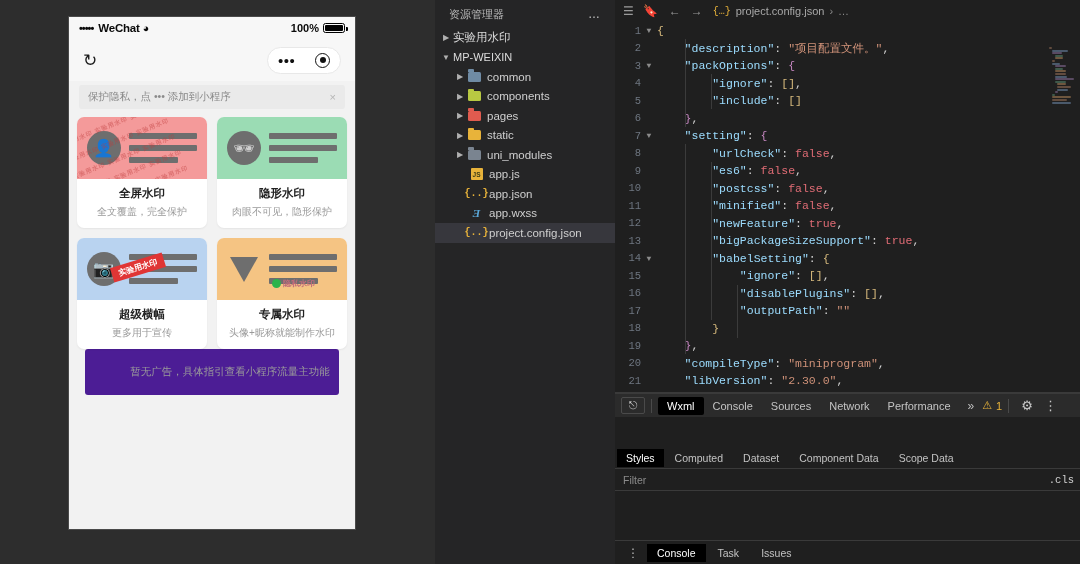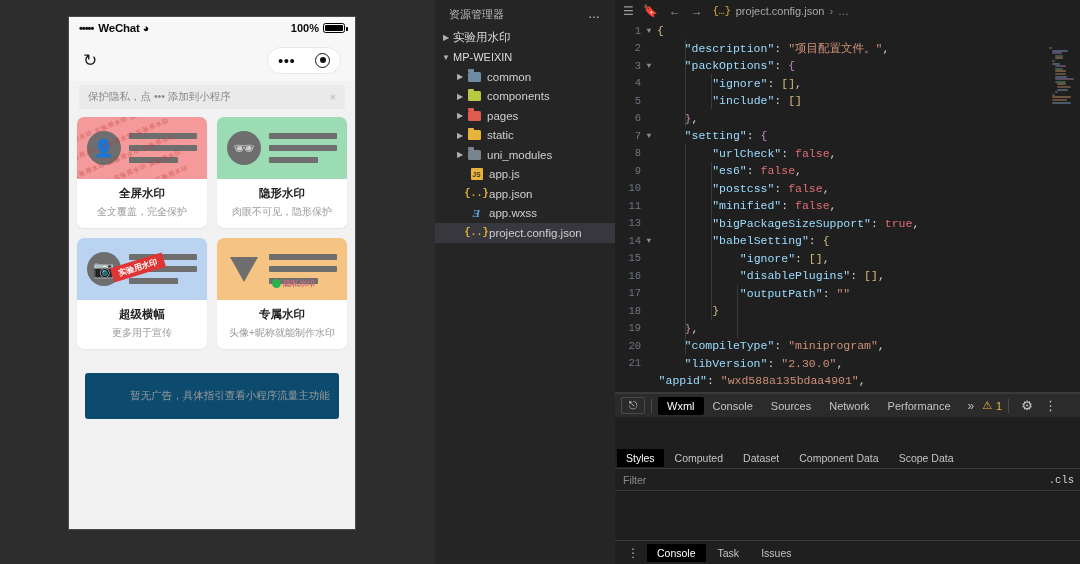--- a/index.html
+++ b/index.html
@@ -79,21 +79,21 @@
   .wechat-badge {
     position: absolute; left: 55px; top: 40px; z-index: 5; display:flex; align-items:center; gap:2px;
   }
   .wechat-badge .dot { width:9px;height:9px;border-radius:50%;background:#2bb34b; }
   .wechat-badge span { font-size: 8px; color: #c06a7a; font-weight: 700; }
   .card-txt { padding: 7px 4px 9px; text-align: center; }
   .card-title { font-size: 11.5px; color: #222; font-weight: 700; }
   .card-sub { font-size: 10px; color: #999; margin-top: 4px; }
 
   .ad-box {
-    margin: 24px 8px 0; height: 46px; background: #0c4a6e; border-radius: 3px;
+    margin: 0 8px 0; height: 46px; background: #4c1d95; border-radius: 3px;
     display: flex; align-items: center; justify-content: center;
     font-size: 10.5px; color: #9a9a9a; padding-left: 36px;
   }
 
   
   .explorer { position: absolute; left: 435px; top: 0; width: 180px; height: 564px; background: #252526; }
   .exp-head { height: 28px; display: flex; align-items: center; padding: 0 14px; color: #b9b9b9; font-size: 11px; }
   .exp-head .dots3 { margin-left: auto; color: #c9c9c9; letter-spacing: 1px; font-size: 12px; }
   .tree-row { height: 19.5px; display: flex; align-items: center; font-size: 11.5px; color: #cfcfcf; padding-left: 4px; cursor: default;}
   .tree-row.selected { background: #37373d; }
@@ -422,20 +422,25 @@
           </div>
           <div class="code-row">
             <span class="ln">10</span>
             <span class="fold"></span>
             <span class="ctext">        <span class="k">"postcss"</span><span class="p">:</span> <span class="cn">false</span><span class="p">,</span></span>
           </div>
           <div class="code-row">
             <span class="ln">11</span>
             <span class="fold"></span>
             <span class="ctext">        <span class="k">"minified"</span><span class="p">:</span> <span class="cn">false</span><span class="p">,</span></span>
+          </div>
+          <div class="code-row">
+            <span class="ln">12</span>
+            <span class="fold"></span>
+            <span class="ctext">        <span class="k">"newFeature"</span><span class="p">:</span> <span class="cn">true</span><span class="p">,</span></span>
           </div>
           <div class="code-row">
             <span class="ln">13</span>
             <span class="fold"></span>
             <span class="ctext">        <span class="k">"bigPackageSizeSupport"</span><span class="p">:</span> <span class="cn">true</span><span class="p">,</span></span>
           </div>
           <div class="code-row">
             <span class="ln">14</span>
             <span class="fold">▼</span>
             <span class="ctext">        <span class="k">"babelSetting"</span><span class="p">:</span> <span class="br">{</span></span>

